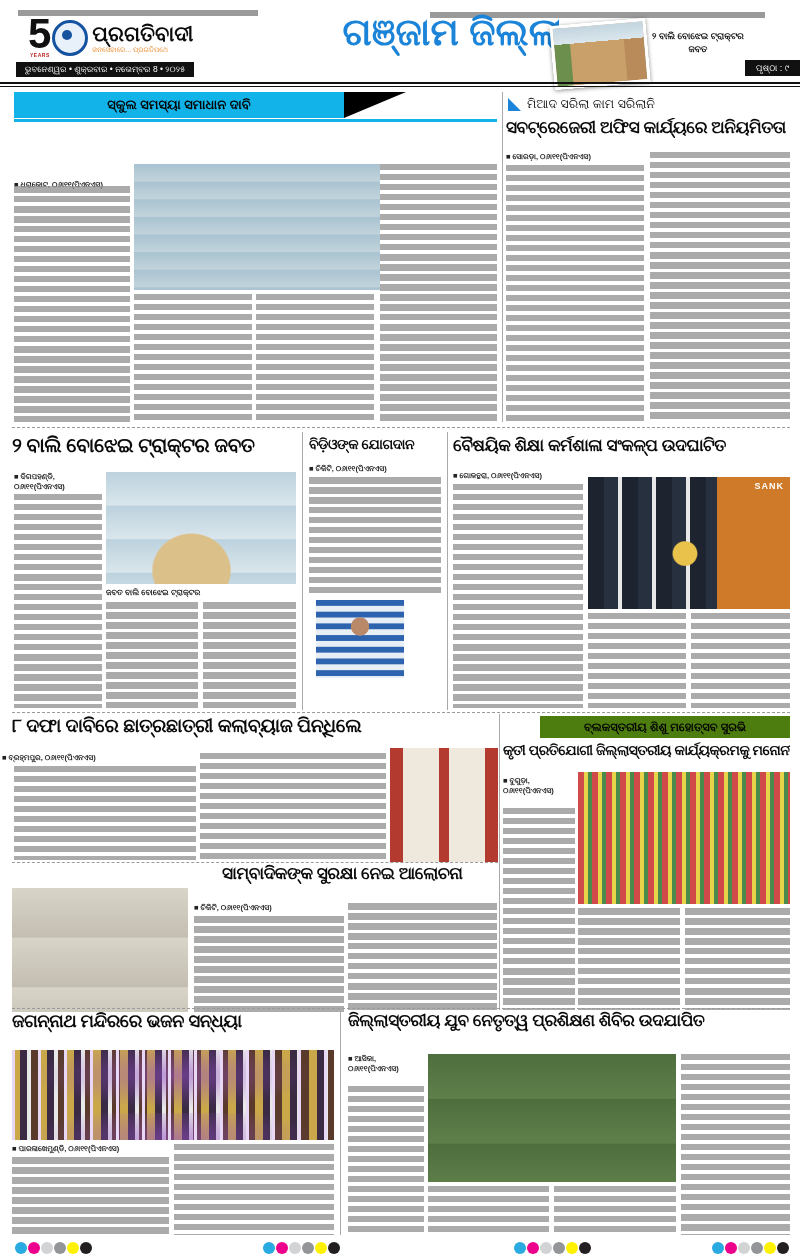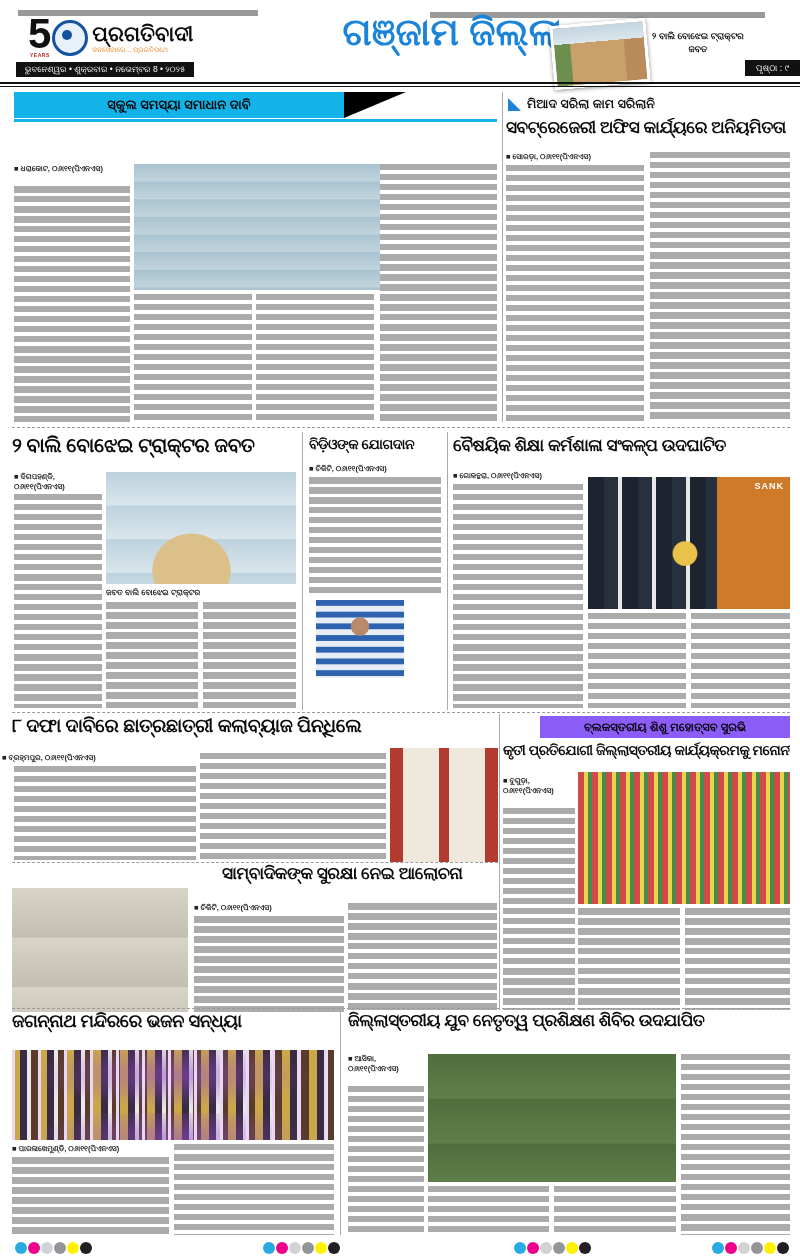--- a/index.html
+++ b/index.html
@@ -59,34 +59,34 @@
       background-size:100% 100%,100% 55%,100% 45%;background-position:0 0,0 28%,0 100%;"></div>
   <div class="abs" style="left:648px;top:30px;width:100px;height:34px;font-weight:bold;font-size:9px;text-align:center;line-height:1.45;overflow:hidden;">୨ ବାଲି ବୋଝେଇ ଟ୍ରାକ୍ଟର ଜବତ</div>
   <div class="abs badge" style="left:737px;top:60px;width:55px;height:16px;margin-left:8px;">ପୃଷ୍ଠା : ୯</div>
 
   <div class="abs" style="left:0;top:82px;width:800px;height:0;border-top:2px solid #111;"></div>
   <div class="abs" style="left:0;top:86px;width:800px;height:0;border-top:1px solid #111;"></div>
 
   <div class="abs kicker-bar" style="left:14px;top:92px;width:330px;height:26px;background:#12b3e8;font-size:13px;">ସ୍କୁଲ ସମସ୍ୟା ସମାଧାନ ଦାବି</div>
   <div class="abs wedge" style="left:344px;top:92px;"></div>
   <div class="abs" style="left:14px;top:119px;width:483px;height:3px;background:#12b3e8;"></div>
-  <div class="abs byline" style="left:14px;top:164px;width:116px;height:20px;">■ ଧରାକୋଟ, ୦୬ା୧୧(ପିଏନଏସ)</div>
+  <div class="abs byline" style="left:14px;top:180px;width:116px;height:20px;">■ ଧରାକୋଟ, ୦୬ା୧୧(ପିଏନଏସ)</div>
   <div class="abs body-col" style="left:14px;top:186px;width:116px;height:236px;"></div>
   <div class="abs photo" style="left:134px;top:164px;width:246px;height:126px;background:
       linear-gradient(180deg,#a9c3d1,#c2d4dc),
       linear-gradient(180deg,#5f7f4b,#7fa062),
       linear-gradient(90deg,#c99a52 0 8%,#e8d8b8 8% 28%,#cf7f2e 28% 33%,#e8d8b8 33% 70%,#cf7f2e 70% 75%,#d8c8a8 75%),
       repeating-linear-gradient(90deg,#39405a 0 5px,#8a5a44 5px 9px,#c3c6cf 9px 13px,#4f5a62 13px 19px,#9a3a3a 19px 23px);
       background-size:100% 14%,100% 22%,100% 22%,100% 44%;background-position:0 0,0 16%,0 44%,0 100%;"></div>
   <div class="abs body-col" style="left:134px;top:294px;width:118px;height:128px;"></div>
   <div class="abs body-col" style="left:256px;top:294px;width:118px;height:128px;"></div>
   <div class="abs body-col" style="left:380px;top:164px;width:117px;height:258px;"></div>
 
   <div class="abs rule-v" style="left:502px;top:92px;height:330px;"></div>
-  <div class="abs" style="left:508px;top:95px;width:282px;height:18px;display:flex;align-items:center;font-weight:bold;font-size:12.5px;white-space:nowrap;overflow:hidden;">
+  <div class="abs" style="left:508px;top:95px;width:282px;height:18px;display:flex;align-items:center;font-weight:normal;font-size:12.5px;white-space:nowrap;overflow:hidden;">
     <span class="tri-blue"></span>
     <span>ମିଆଦ ସରିଲା କାମ ସରିଲାନି</span>
   </div>
   <div class="abs headline" style="left:506px;top:118px;width:284px;height:28px;font-size:17px;">ସବଟ୍ରେଜେରୀ ଅଫିସ କାର୍ଯ୍ୟରେ ଅନିୟମିତତା</div>
   <div class="abs byline" style="left:506px;top:152px;width:138px;height:11px;">■ ସୋରଡ଼ା, ୦୬ା୧୧(ପିଏନଏସ)</div>
   <div class="abs body-col" style="left:506px;top:165px;width:138px;height:257px;"></div>
   <div class="abs body-col" style="left:650px;top:152px;width:140px;height:270px;"></div>
 
   <div class="abs rule-h" style="left:12px;top:427px;width:778px;"></div>
 
@@ -147,21 +147,21 @@
       repeating-linear-gradient(90deg,#222222 0 14px,transparent 14px 40px),
       linear-gradient(180deg,#b9936a,#a8835c),
       repeating-linear-gradient(90deg,#e8e8e8 0 10px,#b98a6a 10px 14px,#4a4a52 14px 24px,#f2f2f2 24px 33px);
       background-size:100% 40%,100% 20%,100% 14%,100% 46%;background-position:0 0,0 46%,0 72%,0 100%;background-color:#c8c4bc;"></div>
   <div class="abs headline" style="left:222px;top:864px;width:276px;height:32px;font-size:17px;">ସାମ୍ବାଦିକଙ୍କ ସୁରକ୍ଷା ନେଇ ଆଲୋଚନା</div>
   <div class="abs byline" style="left:194px;top:903px;width:150px;height:11px;">■ ଚିକିଟି, ୦୬ା୧୧(ପିଏନଏସ)</div>
   <div class="abs body-col" style="left:194px;top:916px;width:150px;height:96px;"></div>
   <div class="abs body-col" style="left:348px;top:903px;width:149px;height:109px;"></div>
 
   <div class="abs rule-v" style="left:499px;top:714px;height:296px;"></div>
-  <div class="abs kicker-bar" style="left:540px;top:716px;width:250px;height:22px;background:#8b5cf6;font-size:11.5px;">ବ୍ଲକସ୍ତରୀୟ ଶିଶୁ ମହୋତ୍ସବ ସୁରଭି</div>
+  <div class="abs kicker-bar" style="left:540px;top:716px;width:250px;height:22px;background:#4d7c0f;font-size:11.5px;">ବ୍ଲକସ୍ତରୀୟ ଶିଶୁ ମହୋତ୍ସବ ସୁରଭି</div>
   <div class="abs headline" style="left:503px;top:742px;width:287px;height:30px;font-size:14px;">କୃତୀ ପ୍ରତିଯୋଗୀ ଜିଲ୍ଲାସ୍ତରୀୟ କାର୍ଯ୍ୟକ୍ରମକୁ ମନୋନୀତ</div>
   <div class="abs byline" style="left:503px;top:776px;width:72px;height:30px;">■ ବୁଗୁଡ଼ା, ୦୬ା୧୧(ପିଏନଏସ)</div>
   <div class="abs body-col" style="left:503px;top:808px;width:72px;height:202px;"></div>
   <div class="abs photo" style="left:578px;top:772px;width:212px;height:132px;background:
       repeating-linear-gradient(90deg,#d04a4a 0 6px,#e8d44a 6px 10px,#4a8a4a 10px 14px),
       repeating-linear-gradient(90deg,#7a3a5a 0 9px,#f5e8ee 9px 14px,#3a5a8a 14px 20px),
       repeating-linear-gradient(90deg,#e49ec4 0 12px,#f2cfe2 12px 24px);
       background-size:100% 8%,100% 36%,100% 100%;background-position:0 0,0 80%,0 0;"></div>
   <div class="abs body-col" style="left:578px;top:908px;width:102px;height:102px;"></div>
   <div class="abs body-col" style="left:685px;top:908px;width:105px;height:102px;"></div>

